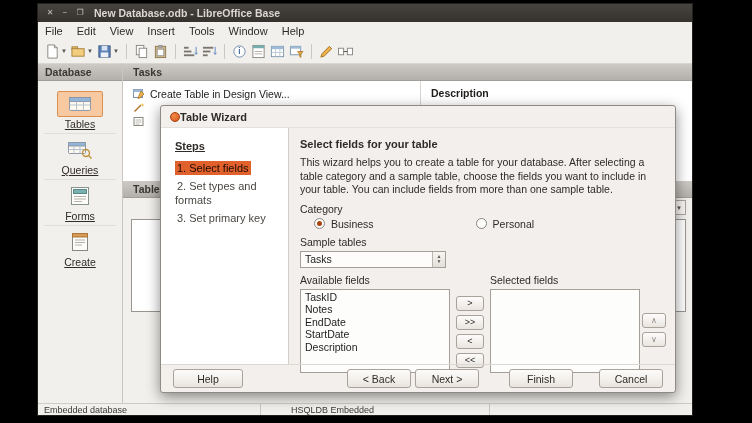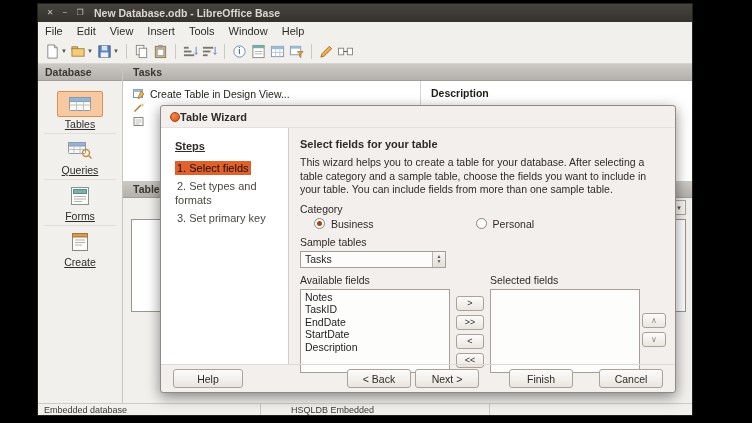--- a/index.html
+++ b/index.html
@@ -428,22 +428,22 @@
           <span class="combo-stepper">
               <span>▲</span>
               <span>▼</span>
             </span>
         </div>
 
         <div class="fields-row">
           <div class="fields-col">
             <div class="field-label">Available fields</div>
             <div class="listbox">
+              <div class="list-item">TaskID</div>
               <div class="list-item">Notes</div>
-              <div class="list-item">TaskID</div>
               <div class="list-item">EndDate</div>
               <div class="list-item">StartDate</div>
               <div class="list-item">Description</div>
             </div>
           </div>
           <div class="move-col">
             <div class="btn move-btn">&gt;</div>
             <div class="btn move-btn">&gt;&gt;</div>
             <div class="btn move-btn">&lt;</div>
             <div class="btn move-btn">&lt;&lt;</div>

